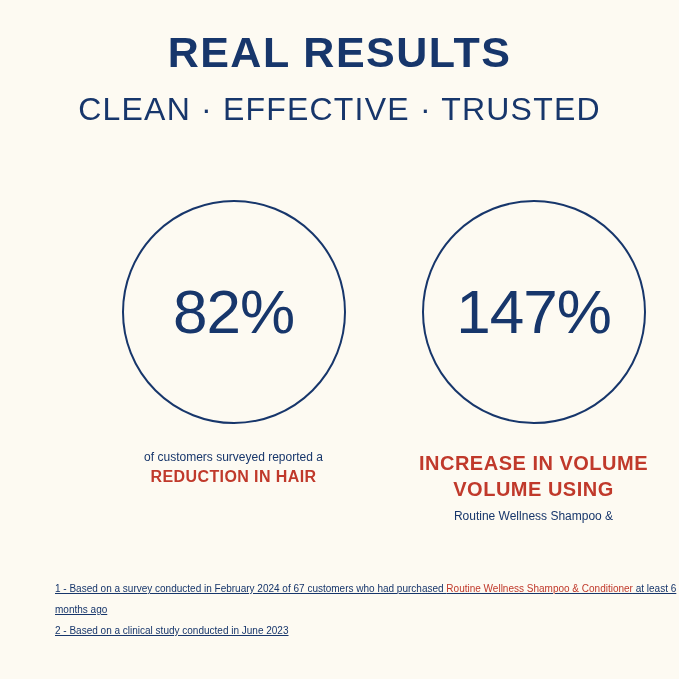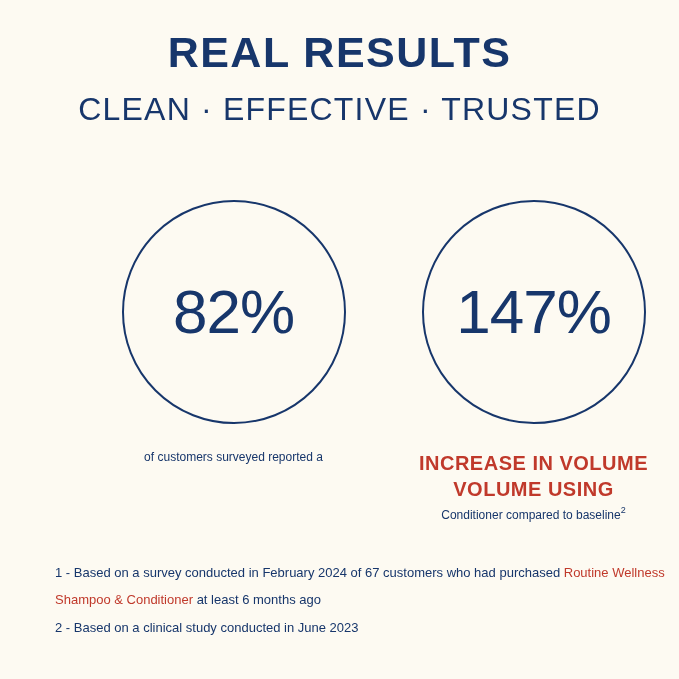--- a/index.html
+++ b/index.html
@@ -101,22 +101,23 @@
     vertical-align: super;
   }
   .line-gap { display: block; }
 
   
   .footnotes {
     position: absolute;
     left: 55px;
     bottom: 38px;
     color: #17366b;
-    font-size: 13px;
+    font-size: 10px;
     line-height: 2.1;
+    text-decoration: underline;
   }
   .footnote .fn-red {
     color: #c0392b;
   }
 </style>
 </head>
 <body>
 
 <div class="page">
 
@@ -126,33 +127,32 @@
   </div>
 
   <div class="stats">
 
     <div class="stat">
       <div class="circle">
         <span class="circle-value">82%</span>
       </div>
       <div class="caption">
         <span class="cap-dark line-gap">of customers surveyed reported a</span>
+        <span class="cap-red line-gap">REDUCTION IN HAIR</span>
       </div>
     </div>
 
     <div class="stat">
       <div class="circle">
         <span class="circle-value">147%</span>
       </div>
       <div class="caption">
         <span class="cap-red-caps line-gap">INCREASE IN VOLUME</span>
         <span class="cap-red-caps line-gap">VOLUME USING</span>
-        <span class="line-gap">
-          <span class="cap-dark">Conditioner compared to baseline</span><span class="sup cap-dark">2</span>
-        </span>
+        <span class="cap-dark line-gap" style="margin-top:6px;">Routine Wellness Shampoo &amp;</span>
       </div>
     </div>
 
   </div>
 
   <div class="footnotes">
     <div class="footnote">
       <span>1 -  Based on a survey conducted in February 2024 of 67 customers who had purchased </span><span class="fn-red">Routine Wellness Shampoo &amp; Conditioner</span><span> at least 6 months ago</span>
     </div>
     <div class="footnote">

